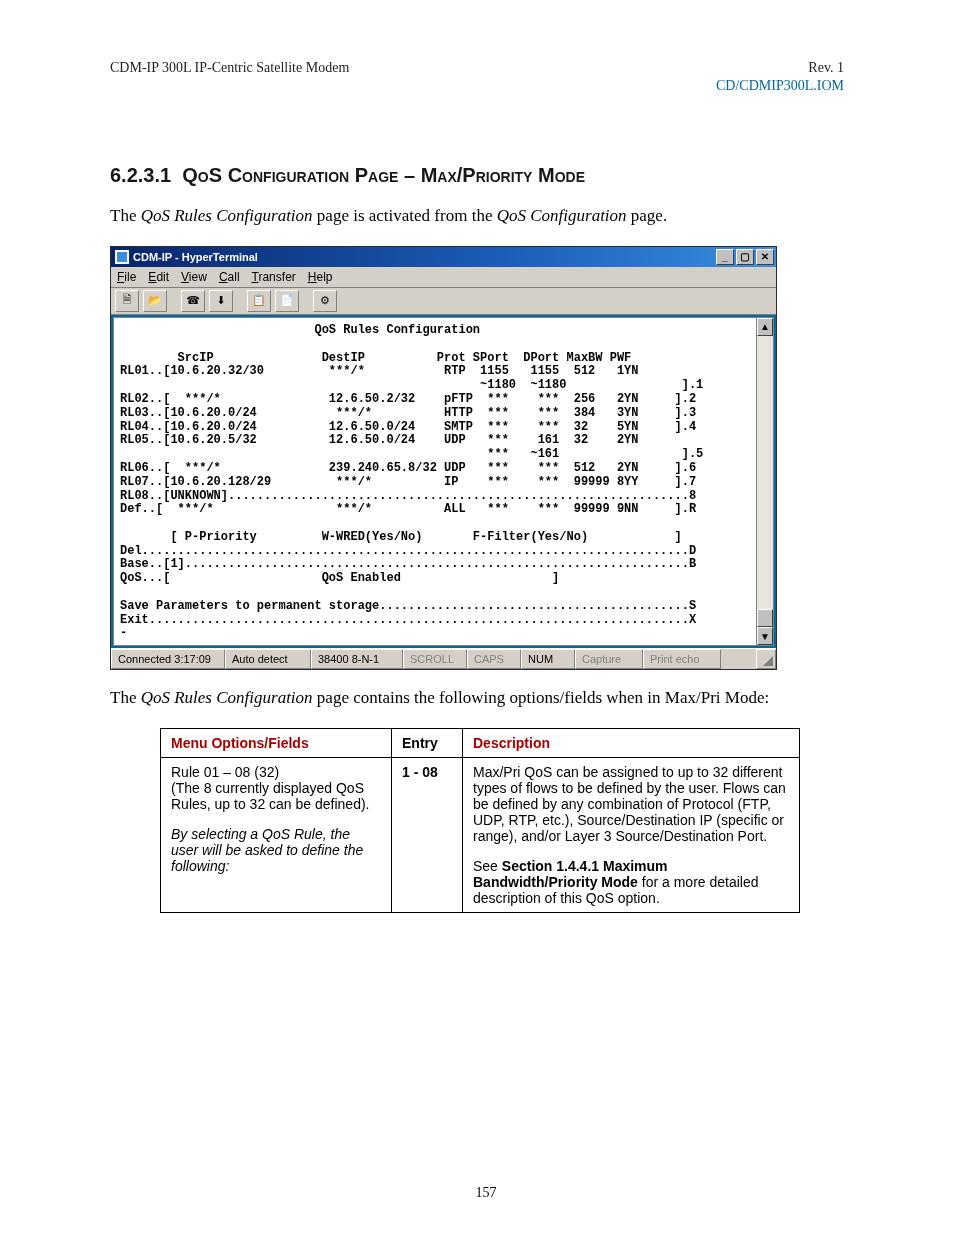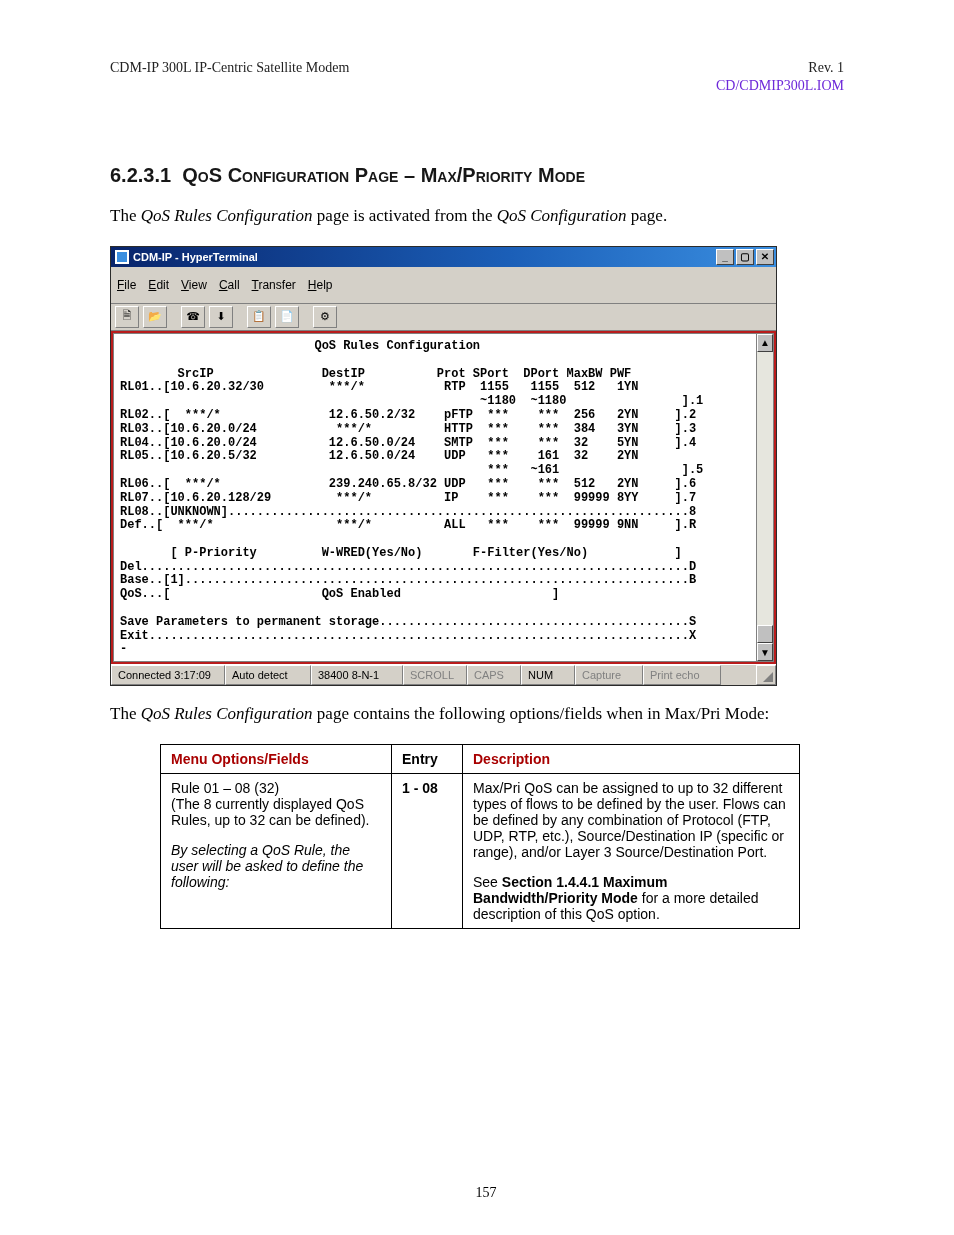--- a/index.html
+++ b/index.html
@@ -21,40 +21,40 @@
     display: flex;
     justify-content: space-between;
     font-size: 14px;
     color: #222;
     margin-bottom: 2px;
     align-items: center;
   }
   .header-sub {
     text-align: right;
     font-size: 14px;
-    color: #6d28d9;
+    color: #0369a1;
     margin-bottom: 70px;
   }
   .section-heading {
     font-family: Arial, Helvetica, sans-serif;
     font-size: 20px;
     font-weight: bold;
     color: #171717;
     margin: 0 0 18px 0;
   }
   .section-heading .sc { font-variant: small-caps; }
   .body-text { font-size: 17px; line-height: 1.35; margin-bottom: 18px; }
   .body-text .ital { font-style: italic; }
 
   
   .win {
     width: 665px;
     margin: 0 0 12px 0;
     border: 1px solid #2b2b2b;
-    background: #b91c1c;
+    background: #0369a1;
     font-family: Tahoma, Arial, sans-serif;
     font-size: 11px;
   }
   .titlebar {
     height: 20px;
     background: linear-gradient(90deg, #08246b 0%, #1b5fb8 60%, #3a8ee0 100%);
     color: #fff;
     display: flex;
     align-items: center;
     padding: 0 2px 0 4px;
@@ -86,21 +86,21 @@
     font-size: 10px;
     color: #000;
     line-height: 1;
   }
   .menubar {
     height: 20px;
     background: #d4d0c8;
     display: flex;
     align-items: center;
     gap: 12px;
-    padding: 8px 6px;
+    padding: 0 6px;
     border-bottom: 1px solid #808080;
   }
   .menubar .menu-item { font-size: 12px; color: #000; }
   .menubar .menu-item u { text-decoration: underline; }
   .toolbar {
     height: 26px;
     background: #d4d0c8;
     display: flex;
     align-items: center;
     padding: 0 4px;

